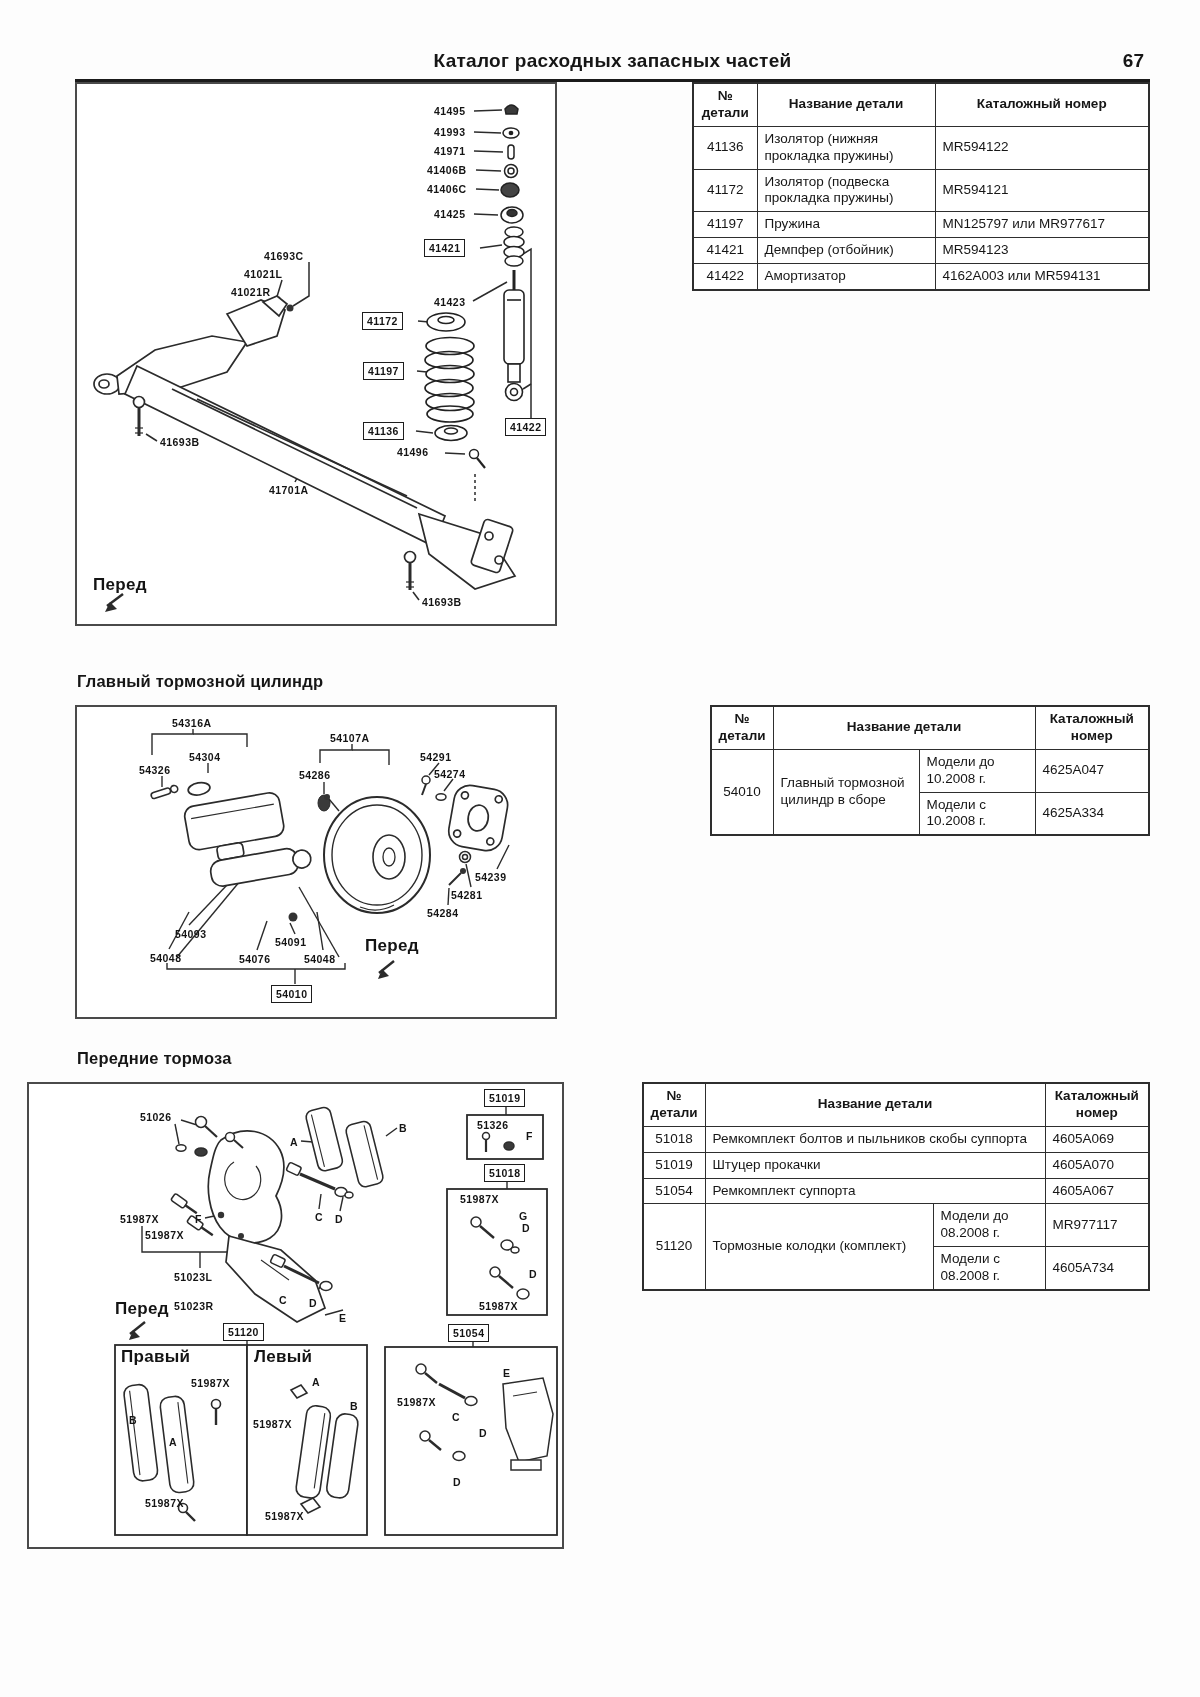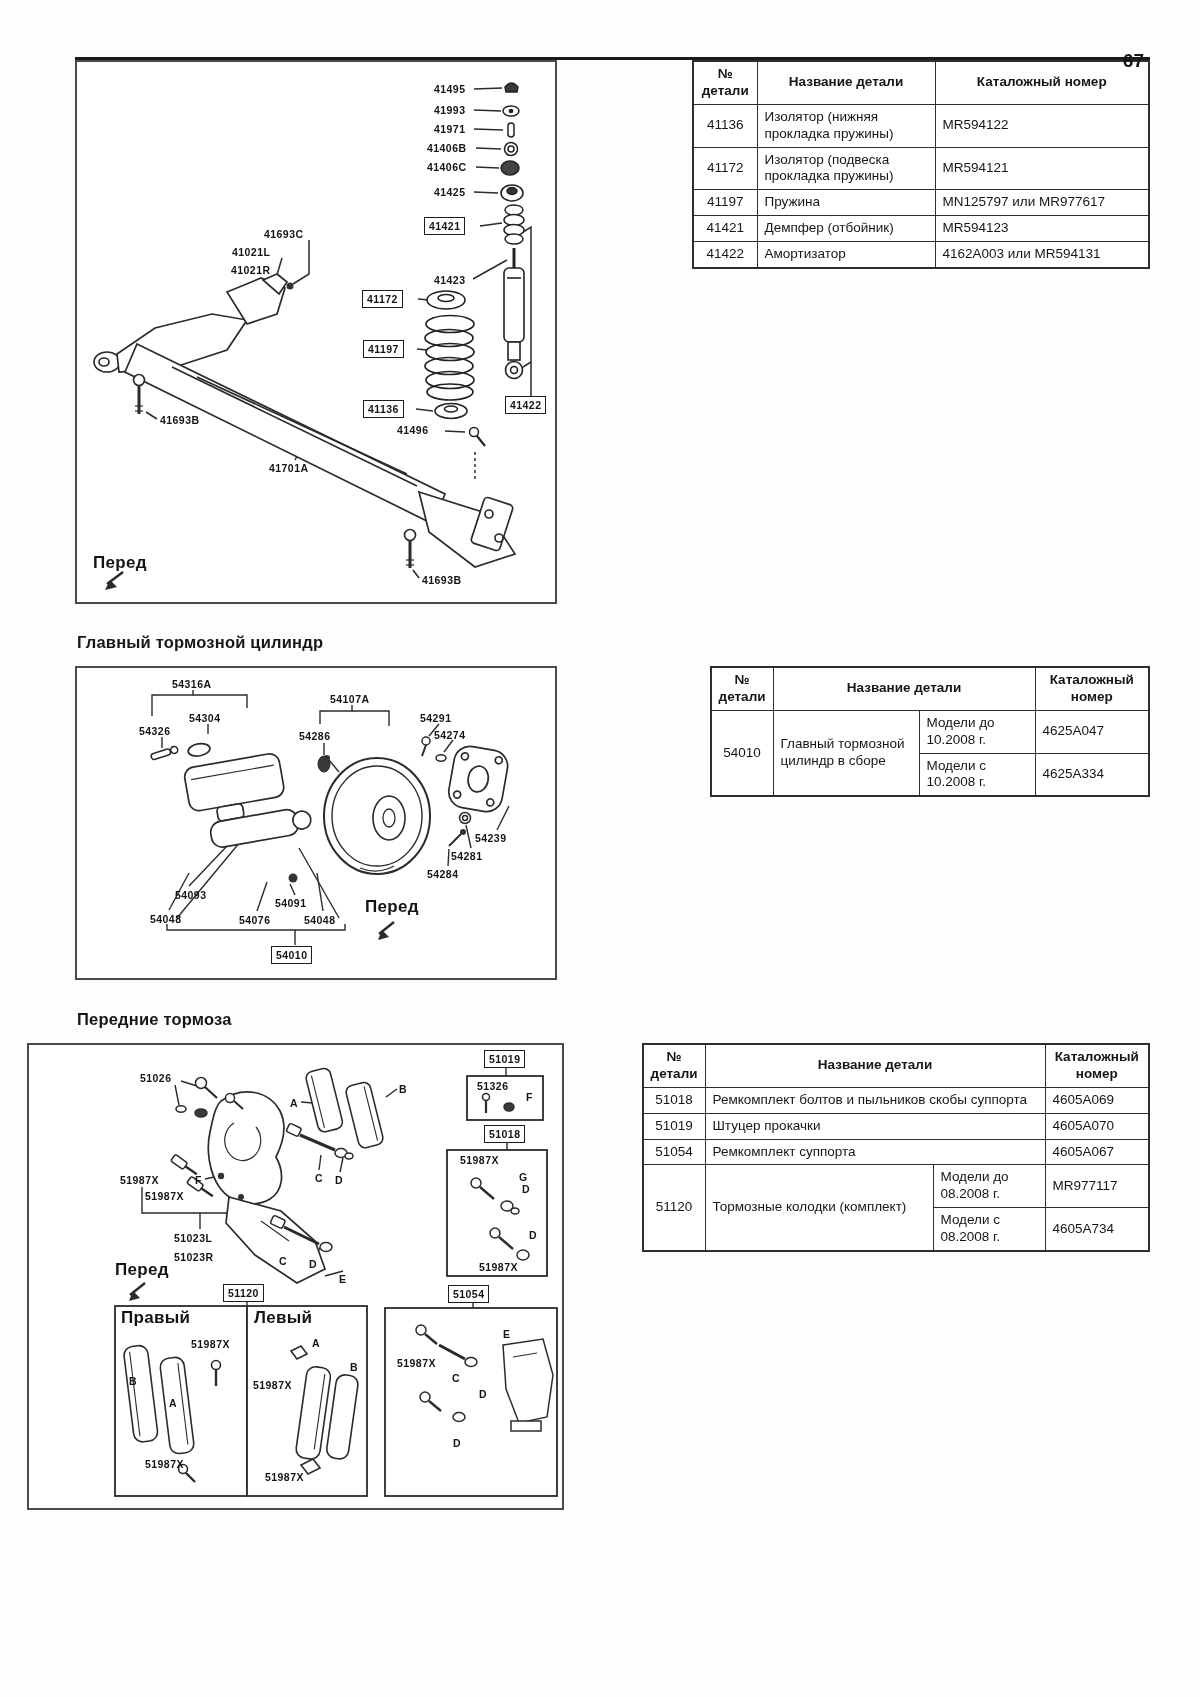--- a/index.html
+++ b/index.html
@@ -34,20 +34,21 @@
   .t1 col.c-num{width:64px}.t1 col.c-name{width:178px}.t1 col.c-code{width:214px}
   .t2 col.c-num{width:52px}.t2 col.c-name{width:146px}.t2 col.c-model{width:116px}.t2 col.c-code{width:114px}
   .t3 col.c-num{width:50px}.t3 col.c-name{width:228px}.t3 col.c-model{width:112px}.t3 col.c-code{width:104px}
 </style>
 </head>
 <body>
 
 <div class="page">
 
   <div class="hdr">
+    <div class="hdr-title">Каталог расходных запасных частей</div>
     <div class="hdr-page">67</div>
   </div>
 
   <div class="sec-body">
 
     <div class="diagram d1">
       <svg class="art" width="478" height="540" viewBox="0 0 478 540">
         <g stroke="#2b2b2b" stroke-width="1.5" fill="none">
           <line x1="397" y1="27" x2="425" y2="26"></line>
           <line x1="397" y1="48" x2="424" y2="49"></line>
@@ -153,21 +154,21 @@
       <div class="lbl" style="left:350px;top:99px">41406C</div>
       <div class="lbl" style="left:357px;top:124px">41425</div>
       <div class="lbl box" style="left:347px;top:155px">41421</div>
       <div class="lbl" style="left:357px;top:212px">41423</div>
       <div class="lbl box" style="left:285px;top:228px">41172</div>
       <div class="lbl box" style="left:286px;top:278px">41197</div>
       <div class="lbl box" style="left:286px;top:338px">41136</div>
       <div class="lbl" style="left:320px;top:362px">41496</div>
       <div class="lbl box" style="left:428px;top:334px">41422</div>
       <div class="lbl" style="left:187px;top:166px">41693C</div>
-      <div class="lbl" style="left:155px;top:184px">41021L</div>
+      <div class="lbl" style="left:167px;top:184px">41021L</div>
       <div class="lbl" style="left:154px;top:202px">41021R</div>
       <div class="lbl" style="left:83px;top:352px">41693B</div>
       <div class="lbl" style="left:192px;top:400px">41701A</div>
       <div class="lbl big" style="left:16px;top:494px">Перед</div>
       <div class="lbl" style="left:345px;top:512px">41693B</div>
     </div>
 
     <table class="ptable t1">
       <colgroup>
           <col class="c-num">
@@ -204,21 +205,21 @@
         </tr>
         <tr>
           <td class="num">41422</td>
           <td>Амортизатор</td>
           <td class="cd">4162A003 или MR594131</td>
         </tr>
       </tbody>
     </table>
   </div>
 
-  <div class="sec-title" style="margin-top:29px">Главный тормозной цилиндр</div>
+  <div class="sec-title" style="margin-top:46px">Главный тормозной цилиндр</div>
   <div class="sec-body">
 
     <div class="diagram d2">
       <svg class="art" width="478" height="310" viewBox="0 0 478 310">
         <g stroke="#2b2b2b" stroke-width="1.4" fill="none">
           <polyline points="116,22 116,27 75,27 75,48"></polyline>
           <polyline points="116,27 170,27 170,40"></polyline>
           <line x1="131" y1="56" x2="131" y2="66"></line>
           <line x1="85" y1="69" x2="85" y2="80"></line>
           <polyline points="275,37 275,43 243,43 243,56"></polyline>
@@ -491,21 +492,21 @@
       <div class="lbl" style="left:490px;top:126px">G</div>
       <div class="lbl" style="left:493px;top:138px">D</div>
       <div class="lbl" style="left:500px;top:184px">D</div>
       <div class="lbl" style="left:450px;top:216px">51987X</div>
       <div class="lbl" style="left:91px;top:129px">51987X</div>
       <div class="lbl" style="left:166px;top:129px">F</div>
       <div class="lbl" style="left:116px;top:145px">51987X</div>
       <div class="lbl" style="left:286px;top:127px">C</div>
       <div class="lbl" style="left:306px;top:129px">D</div>
       <div class="lbl" style="left:145px;top:187px">51023L</div>
-      <div class="lbl" style="left:145px;top:206px">51023R</div>
+      <div class="lbl" style="left:145px;top:216px">51023R</div>
       <div class="lbl" style="left:250px;top:210px">C</div>
       <div class="lbl" style="left:280px;top:213px">D</div>
       <div class="lbl" style="left:310px;top:228px">E</div>
       <div class="lbl big" style="left:86px;top:218px">Перед</div>
       <div class="lbl box" style="left:194px;top:239px">51120</div>
       <div class="lbl big" style="left:92px;top:266px">Правый</div>
       <div class="lbl big" style="left:225px;top:266px">Левый</div>
       <div class="lbl box" style="left:419px;top:240px">51054</div>
       <div class="lbl" style="left:162px;top:293px">51987X</div>
       <div class="lbl" style="left:100px;top:330px">B</div>

